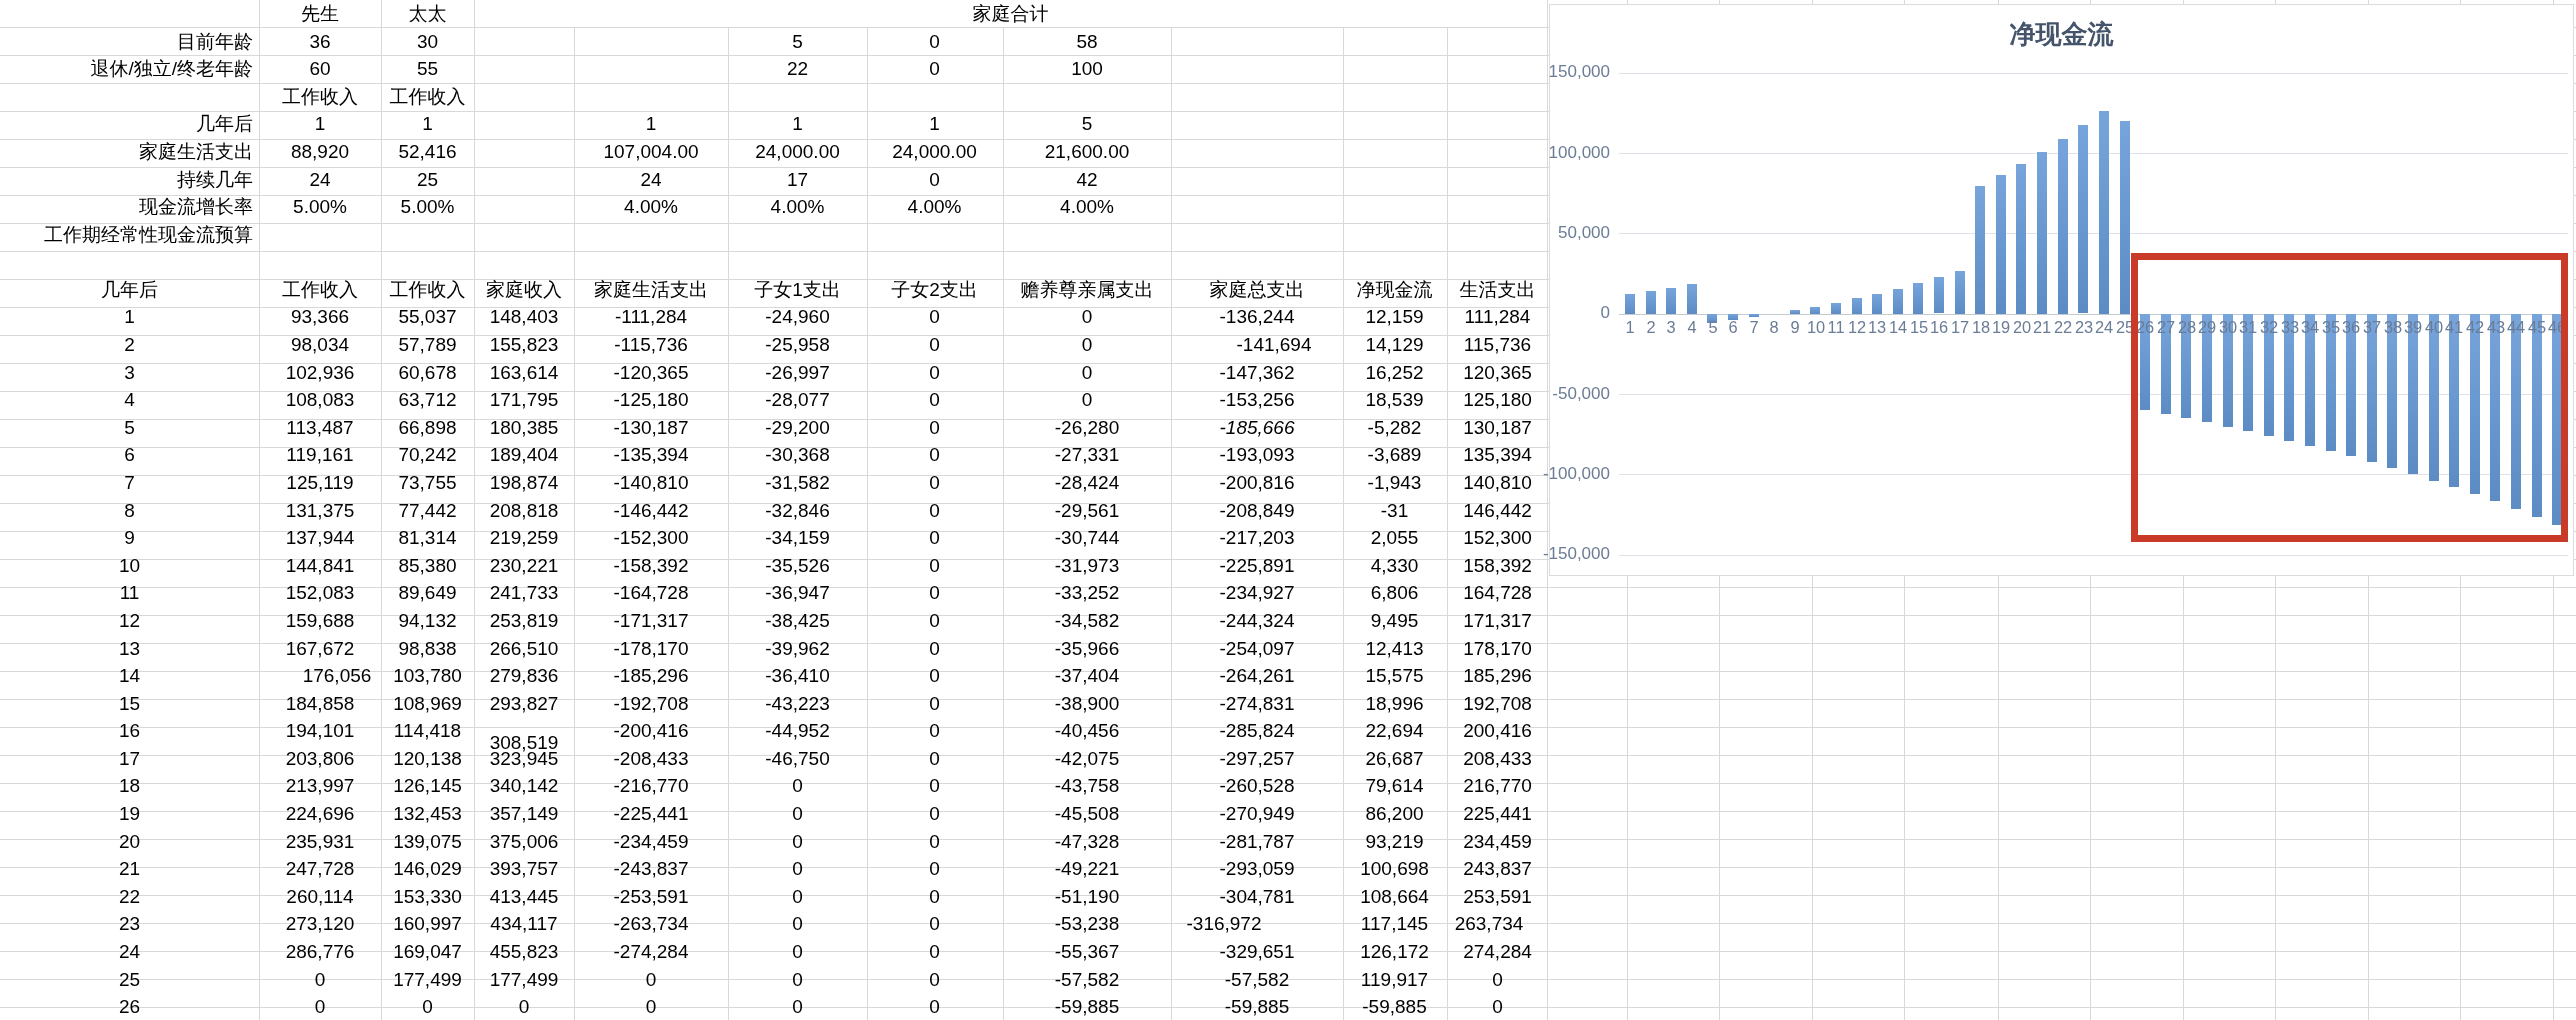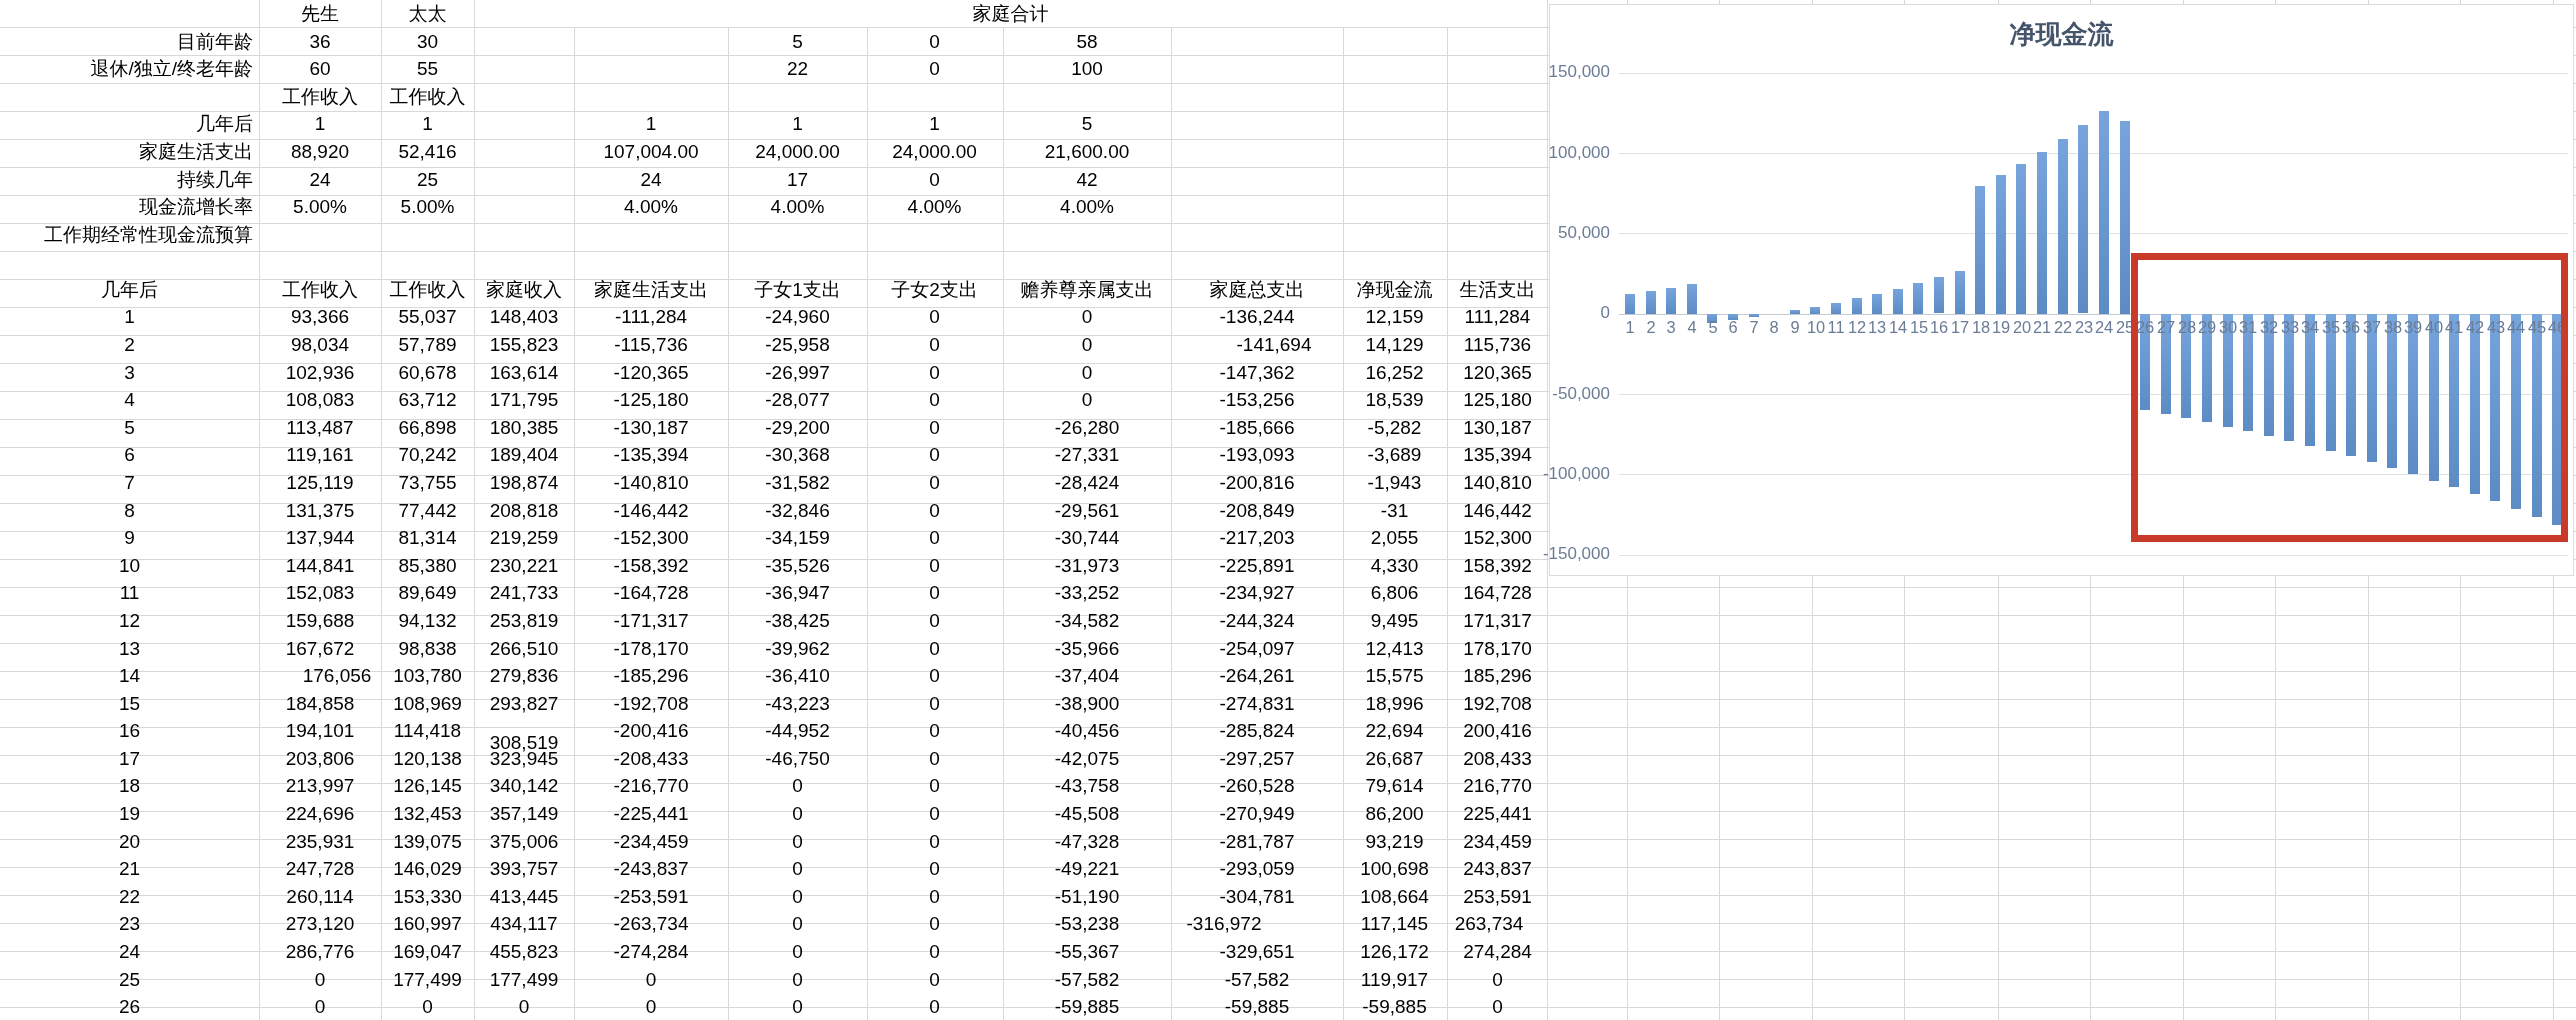--- a/index.html
+++ b/index.html
@@ -179,21 +179,21 @@
       <div class="cell center" style="left: 1343px; width: 103px; top: 386px;">18,539</div>
       <div class="cell center" style="left: 1447px; width: 101px; top: 386px;">125,180</div>
       <div class="cell center" style="left: 0px; width: 259px; top: 414px;">5</div>
       <div class="cell center" style="left: 259px; width: 122px; top: 414px;">113,487</div>
       <div class="cell center" style="left: 381px; width: 93px; top: 414px;">66,898</div>
       <div class="cell center" style="left: 474px; width: 100px; top: 414px;">180,385</div>
       <div class="cell center" style="left: 574px; width: 154px; top: 414px;">-130,187</div>
       <div class="cell center" style="left: 728px; width: 139px; top: 414px;">-29,200</div>
       <div class="cell center" style="left: 867px; width: 135px; top: 414px;">0</div>
       <div class="cell center" style="left: 1003px; width: 168px; top: 414px;">-26,280</div>
-      <div class="cell center" style="left: 1171px; width: 172px; top: 414px;">-185,666</div>
+      <div class="cell center" style="left: 1171px; width: 172px; top: 414px; font-style: italic;">-185,666</div>
       <div class="cell center" style="left: 1343px; width: 103px; top: 414px;">-5,282</div>
       <div class="cell center" style="left: 1447px; width: 101px; top: 414px;">130,187</div>
       <div class="cell center" style="left: 0px; width: 259px; top: 441px;">6</div>
       <div class="cell center" style="left: 259px; width: 122px; top: 441px;">119,161</div>
       <div class="cell center" style="left: 381px; width: 93px; top: 441px;">70,242</div>
       <div class="cell center" style="left: 474px; width: 100px; top: 441px;">189,404</div>
       <div class="cell center" style="left: 574px; width: 154px; top: 441px;">-135,394</div>
       <div class="cell center" style="left: 728px; width: 139px; top: 441px;">-30,368</div>
       <div class="cell center" style="left: 867px; width: 135px; top: 441px;">0</div>
       <div class="cell center" style="left: 1003px; width: 168px; top: 441px;">-27,331</div>

